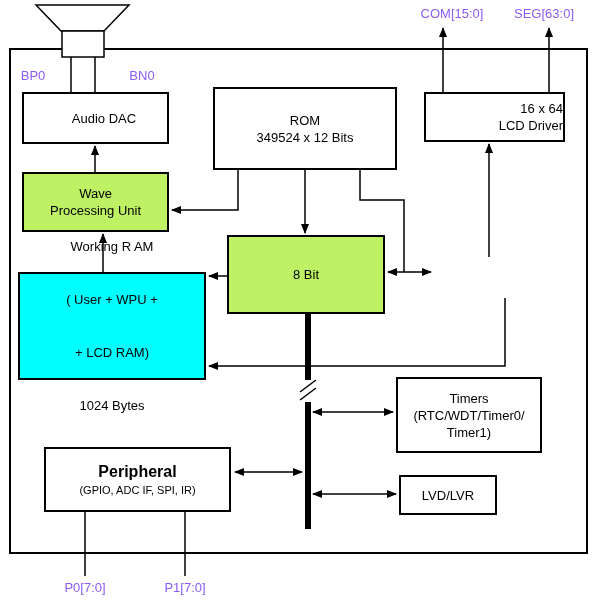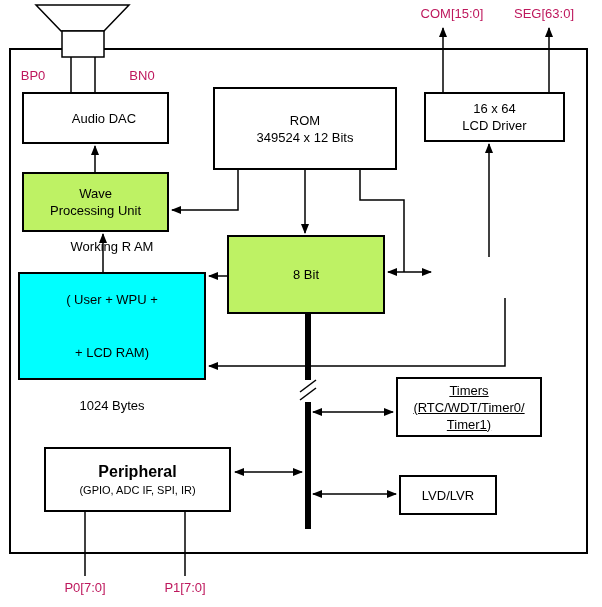--- a/index.html
+++ b/index.html
@@ -5,21 +5,21 @@
   * { margin:0; padding:0; box-sizing:border-box; }
   html,body { background:#ffffff; }
   body { font-family:"Liberation Sans", sans-serif; color:#000; }
   .canvas { position:relative; width:602px; height:607px; background:#ffffff; overflow:hidden; }
   .boundary { position:absolute; left:9px; top:48px; width:579px; height:506px; border:2px solid #000; z-index:1; background:transparent; }
   .box { position:absolute; display:flex; flex-direction:column; align-items:center; justify-content:center;
          border:2px solid #000; background:#ffffff; z-index:2; font-size:13px; line-height:17px;
          text-align:center; color:#000; }
   .f-yellow { background:#bef264; }
   .f-cyan { background:#00FFFF; }
-  .pin { position:absolute; z-index:2; font-size:13px; color:#be185d; white-space:nowrap; transform:translateX(-50%); }
+  .pin { position:absolute; z-index:2; font-size:13px; color:#8b5cf6; white-space:nowrap; transform:translateX(-50%); }
   .wires { position:absolute; left:0; top:0; z-index:3; pointer-events:none; }
   .wires line, .wires polyline { stroke:#000; stroke-width:1.5; fill:none; }
   .wires .shape { fill:#ffffff; stroke:#000; stroke-width:1.5; }
   .wires .bus-line { stroke:#000; stroke-width:6; }
   .wires .gap { fill:#ffffff; stroke:none; }
   .periph-title { font-size:16px; font-weight:bold; line-height:21px; }
   .periph-sub { font-size:11px; }
 </style>
 </head>
 <body>
@@ -46,27 +46,27 @@
 
   <div class="box" style="left:213px; top:87px; width:184px; height:83px;">
     <span>ROM</span>
     <span>349524 x 12 Bits</span>
   </div>
 
   <div class="box f-yellow" style="left:227px; top:235px; width:158px; height:79px;">
     <span>8 Bit</span>
   </div>
 
-  <div class="box" style="left:424px; top:92px; width:141px; height:50px;">
+  <div class="box" style="left:424px; top:92px; width:141px; height:50px;align-items:flex-end;">
     <span>16 x 64</span>
     <span>LCD Driver</span>
   </div>
 
 
-  <div class="box" style="left:396px; top:377px; width:146px; height:60px;text-decoration:underline;">
+  <div class="box" style="left:396px; top:377px; width:146px; height:76px;">
     <span>Timers</span>
     <span>(RTC/WDT/Timer0/</span>
     <span>Timer1)</span>
   </div>
 
   <div class="box" style="left:399px; top:475px; width:98px; height:40px;">
     <span>LVD/LVR</span>
   </div>
 
   <div class="box" style="left:44px; top:447px; width:187px; height:65px;">

